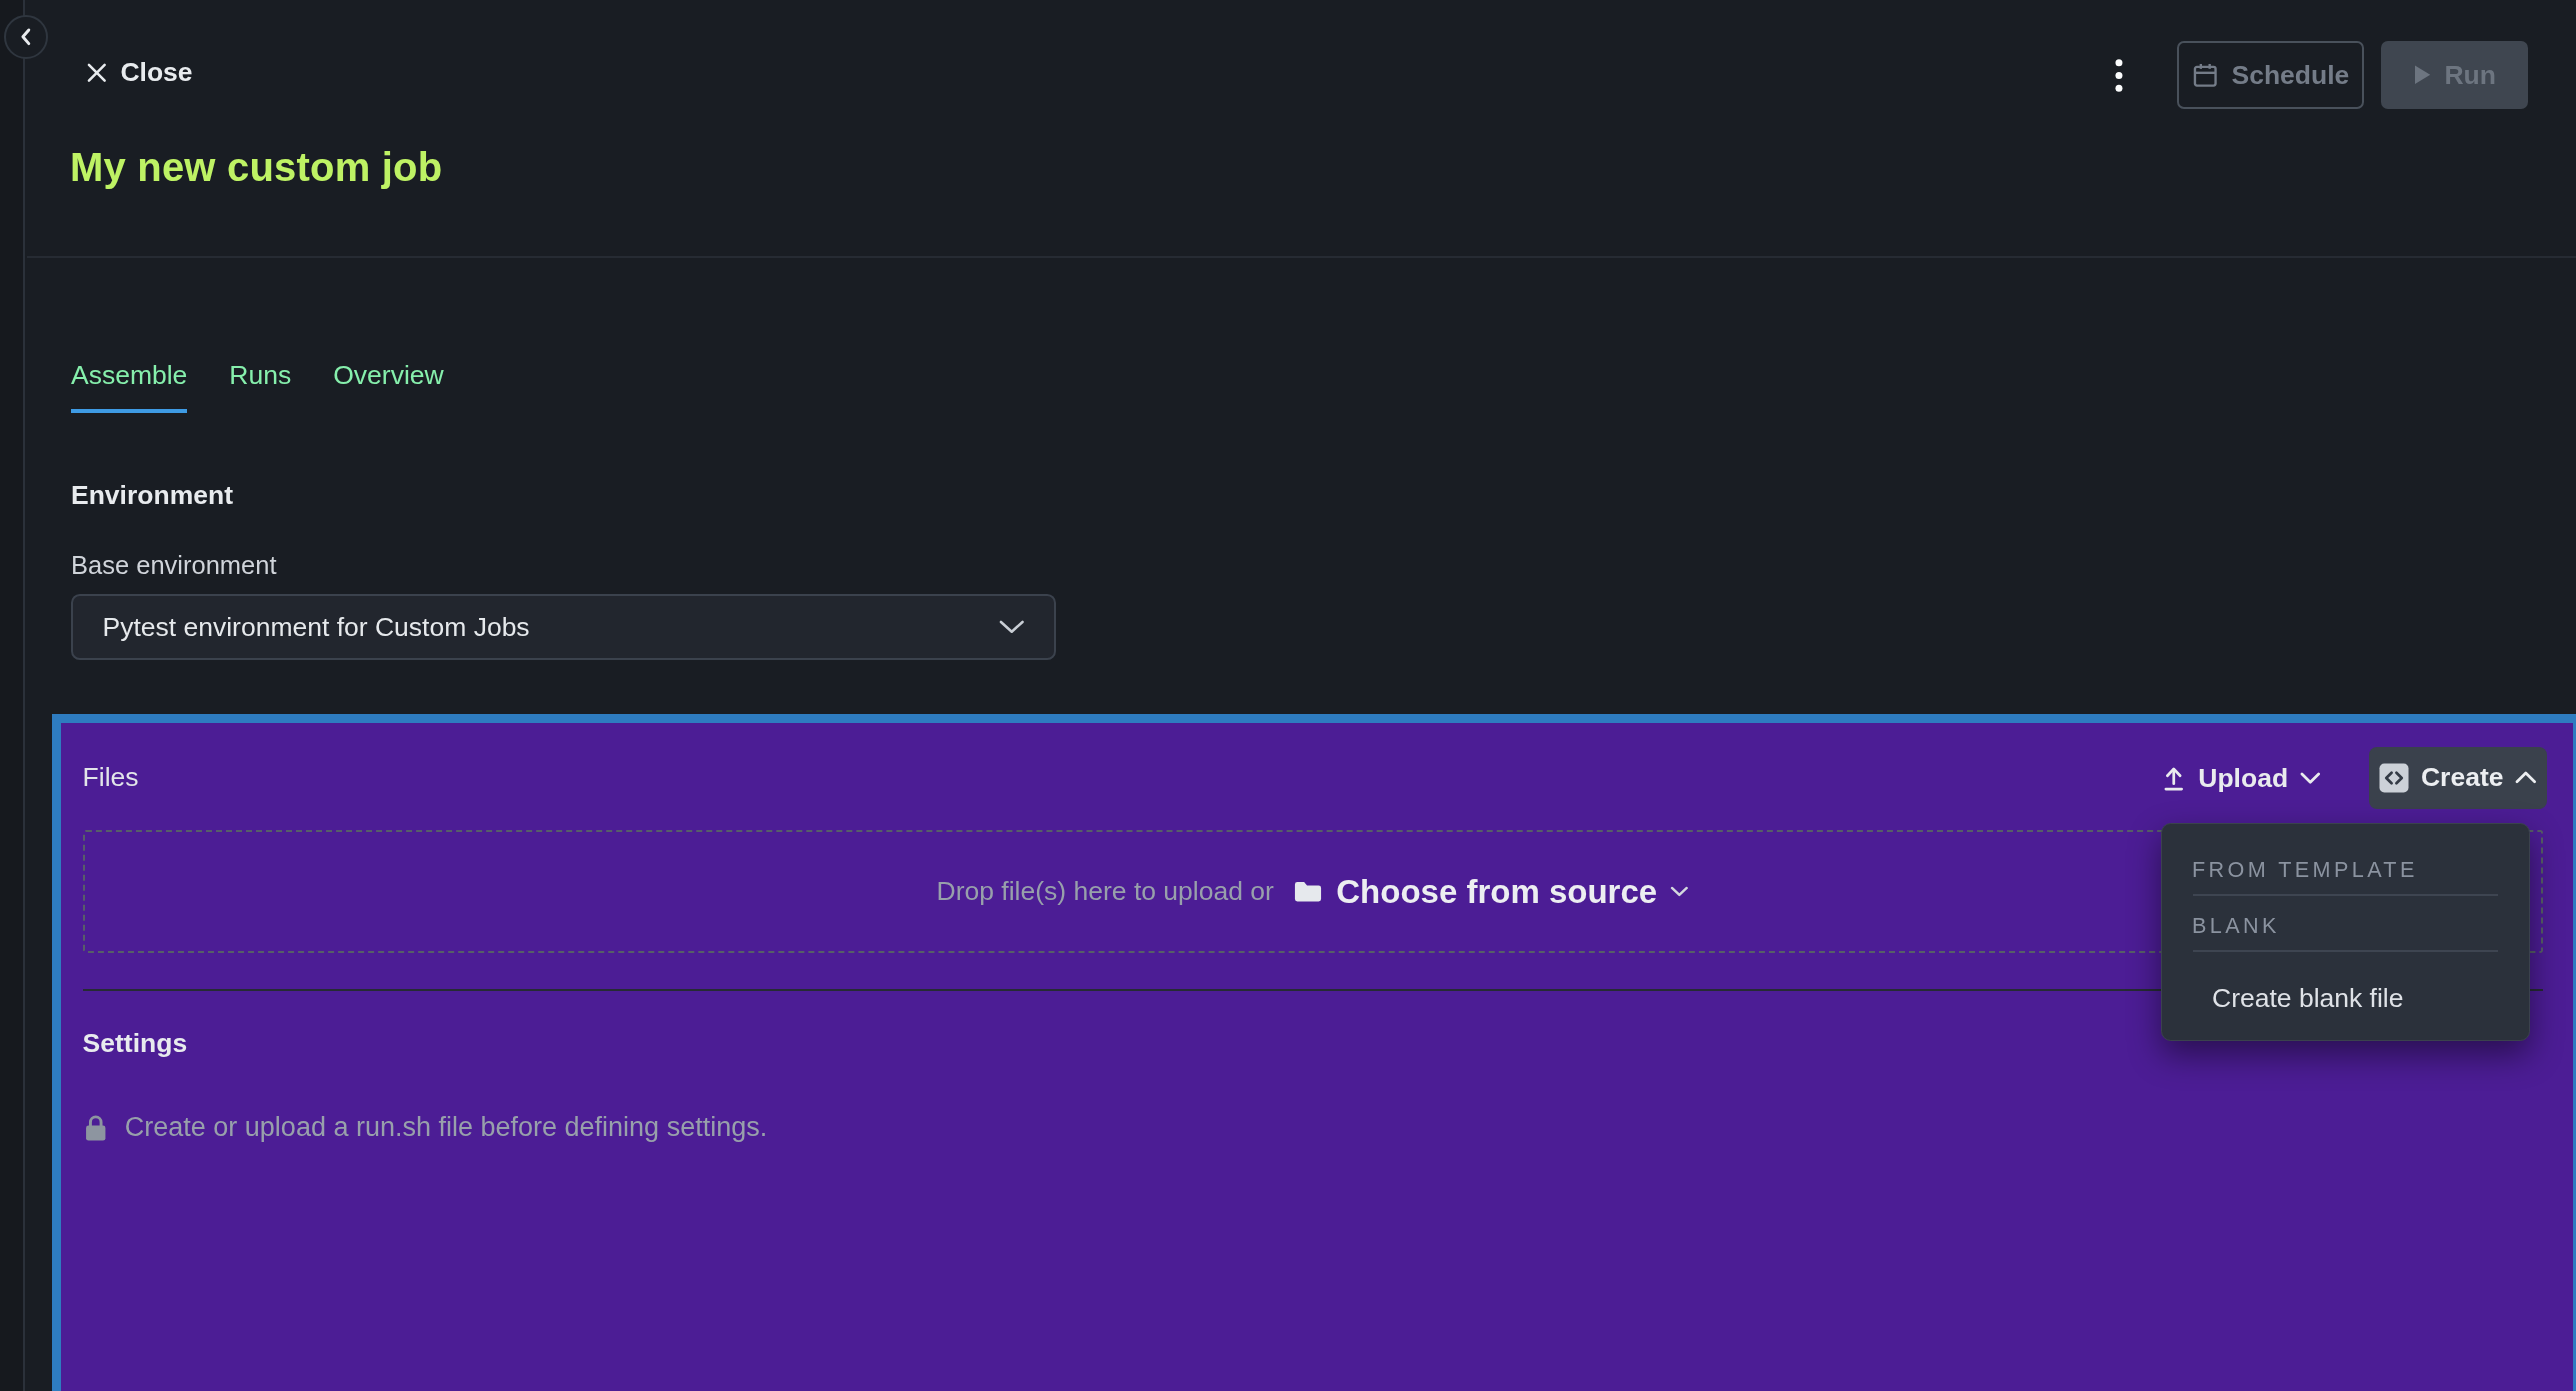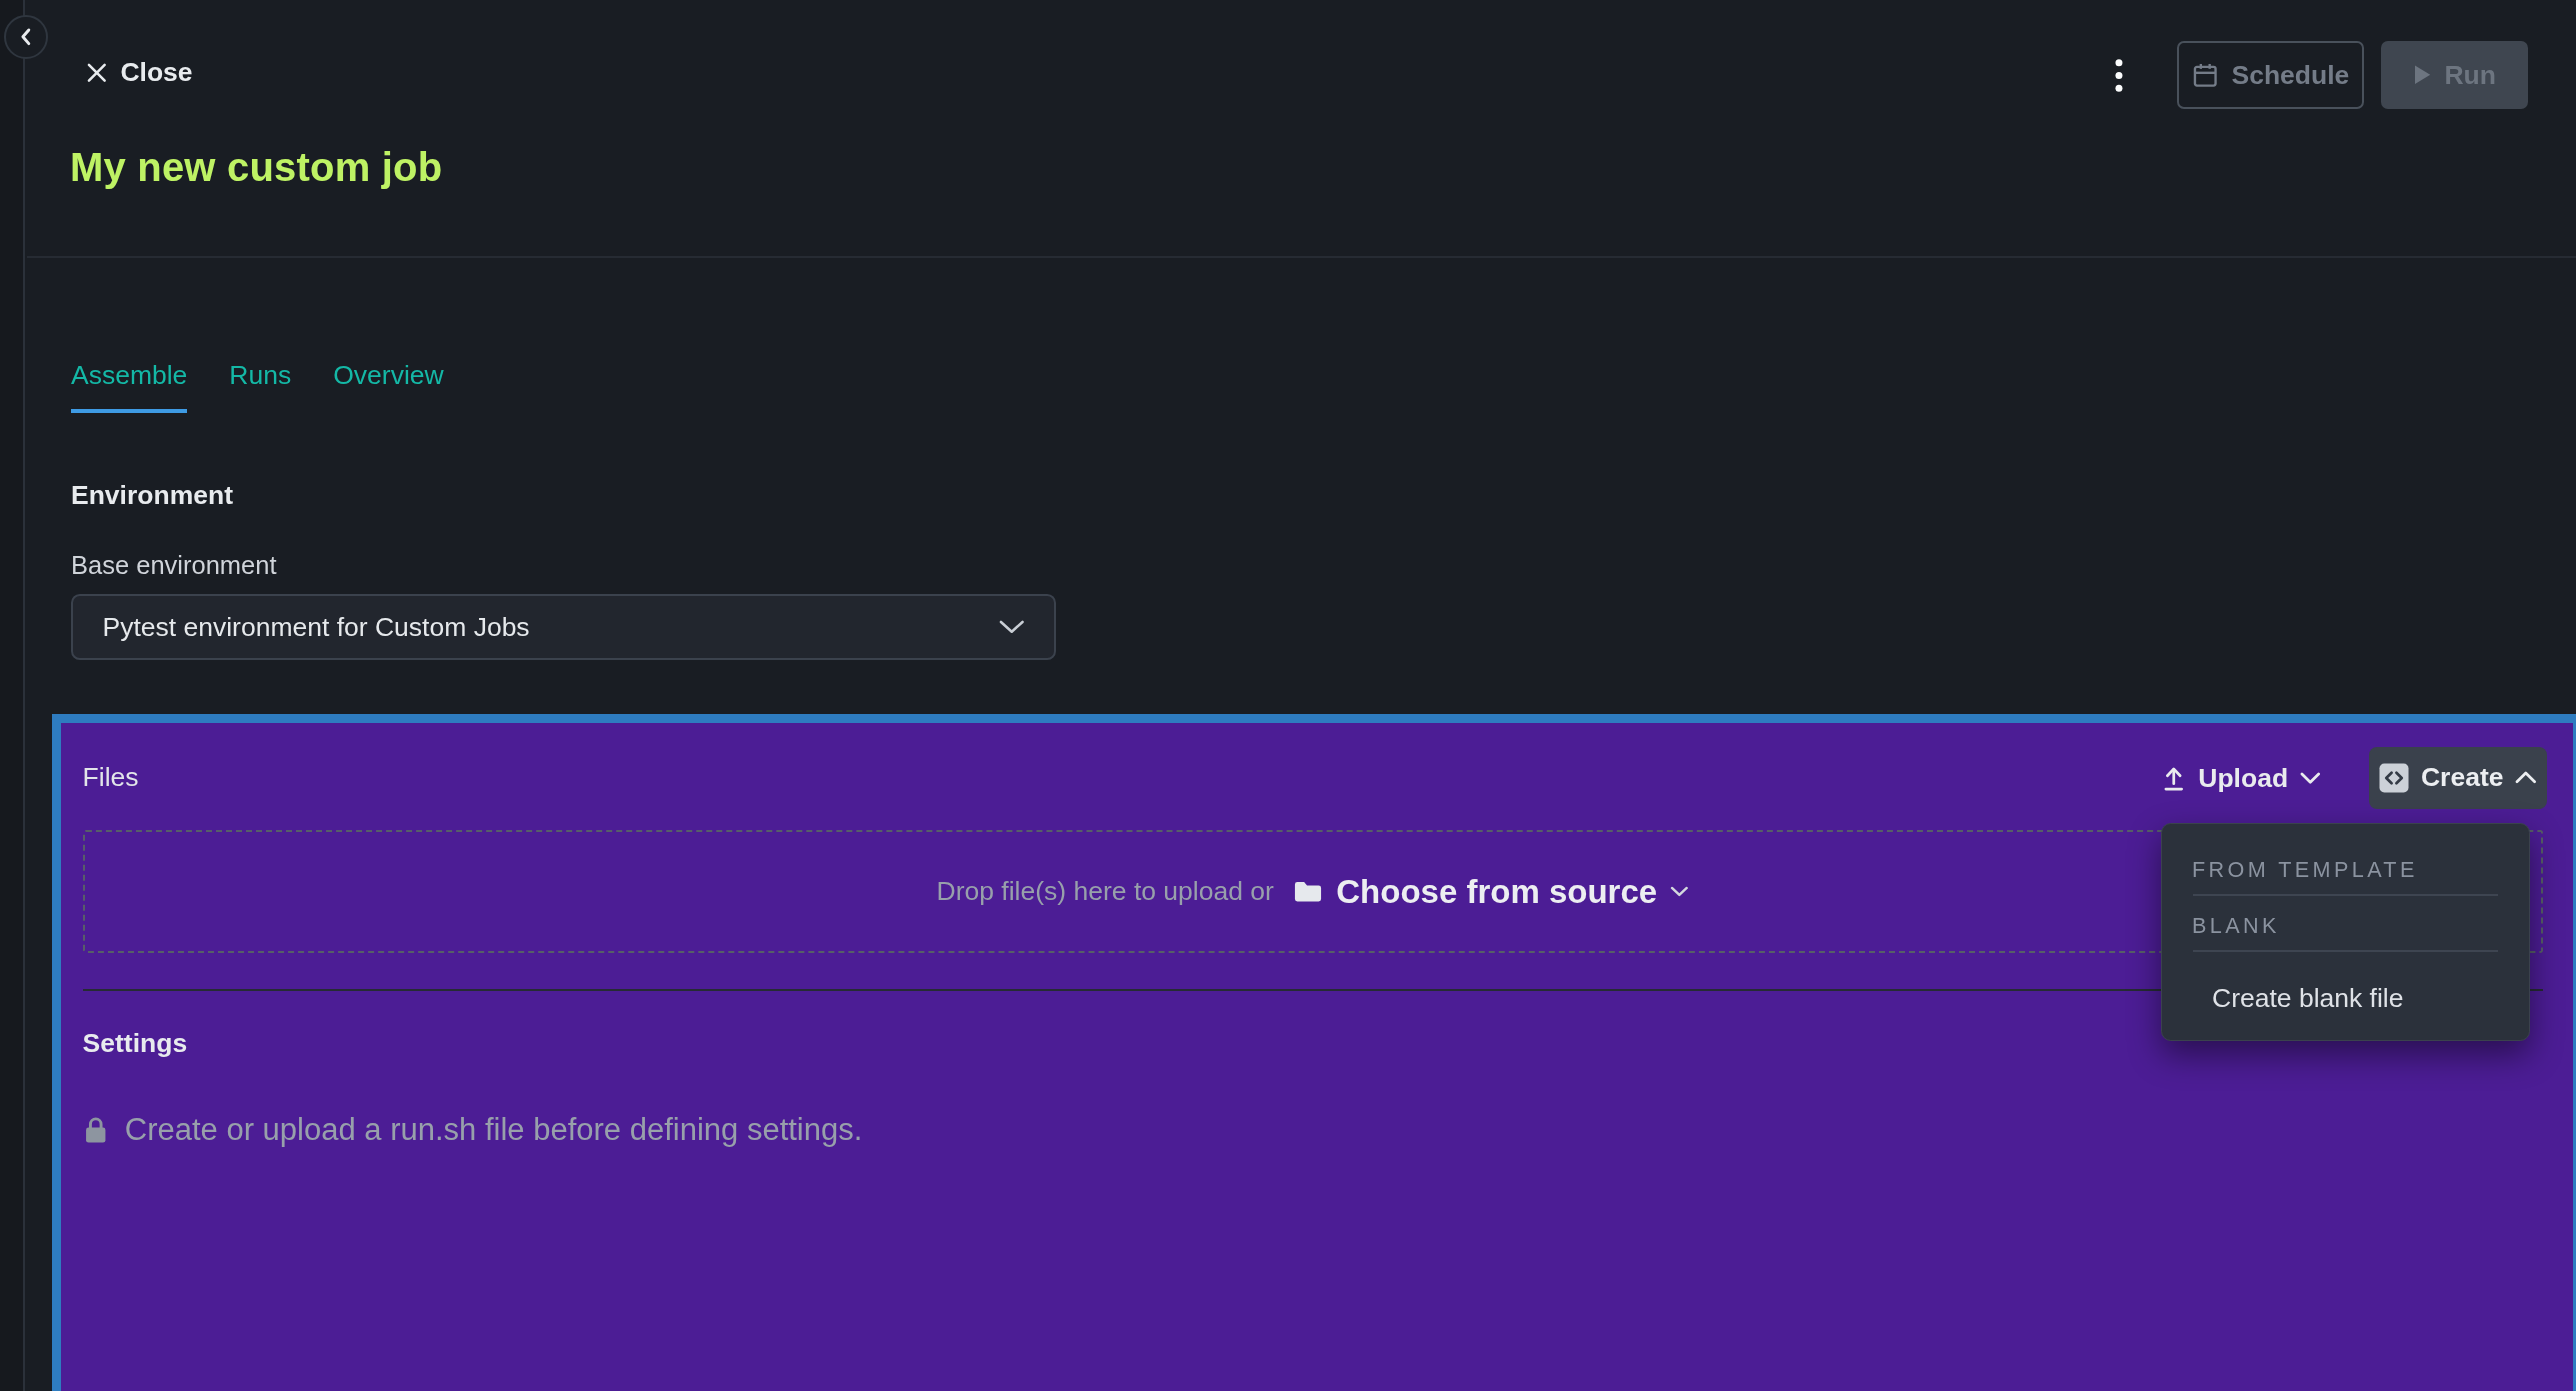--- a/index.html
+++ b/index.html
@@ -45,21 +45,21 @@
     background:transparent; border:2px solid #49515b; color:#747c88;
   }
   .btn-run {
     height:68px; padding:16px 32px;
     background:#3f4650; border:none; color:#6d7580;
   }
   .header-divider { position:absolute; left:26.5px; right:0; top:256px; height:2px; background:#262b33; }
 
   
   .tabs { position:absolute; left:71px; top:360px; display:flex; gap:42px; }
-  .tab { font-size:26.5px; color:#14b8a6; padding-bottom:17.7px; border-bottom:4.9px solid transparent; cursor:pointer; }
+  .tab { font-size:26.5px; color:#86efac; padding-bottom:17.7px; border-bottom:4.9px solid transparent; cursor:pointer; }
   .tab.active { border-bottom-color:#3e9be4; }
 
   
   .env-title { position:absolute; left:71px; top:480px; font-size:26.5px; font-weight:bold; }
   .env-label { position:absolute; left:71px; top:551px; font-size:25.5px; color:#d0d4da; }
   .env-select {
     position:absolute; left:71px; top:594px; width:985px; height:66px;
     background:#22262e; border:2px solid #3b424d; border-radius:8.8px;
     display:flex; align-items:center; justify-content:space-between;
     padding:0 29.5px; font-size:26.5px; color:#e6e9ec; cursor:pointer;
@@ -87,21 +87,21 @@
     position:absolute; left:21.6px; top:107px; width:2460px; height:123px;
     border:2.9px dashed #575e68; border-radius:2.9px;
     display:flex; align-items:center; justify-content:center; gap:19.6px; cursor:pointer;
   }
   .dropzone-text { font-size:26.5px; color:#98a0ab; }
   .choose-source { display:flex; align-items:center; gap:12.8px; cursor:pointer; }
   .choose-source span { font-size:33px; font-weight:bold; color:#eceef1; }
   .panel-divider { position:absolute; left:21.6px; top:266px; width:2460px; height:2px; background:#262b33; }
   .settings-title { position:absolute; left:21.6px; top:305px; font-size:26.5px; font-weight:bold; }
   .lock-row { position:absolute; left:21.6px; top:389px; display:flex; align-items:center; gap:16.7px; }
-  .lock-row span { font-size:31px; color:#98a0ab; }
+  .lock-row span { font-size:27px; color:#98a0ab; }
 
   
   .create-menu {
     position:absolute; left:2161px; top:823px; width:369px;
     background:#2b313b; border:1px solid #3b424d; border-radius:9.8px;
     box-shadow:0 13.8px 33px rgba(0,0,0,0.45);
     z-index:20; padding-bottom:13.8px;
   }
   .menu-header {
     margin:35px 31px 13.8px 30px;

